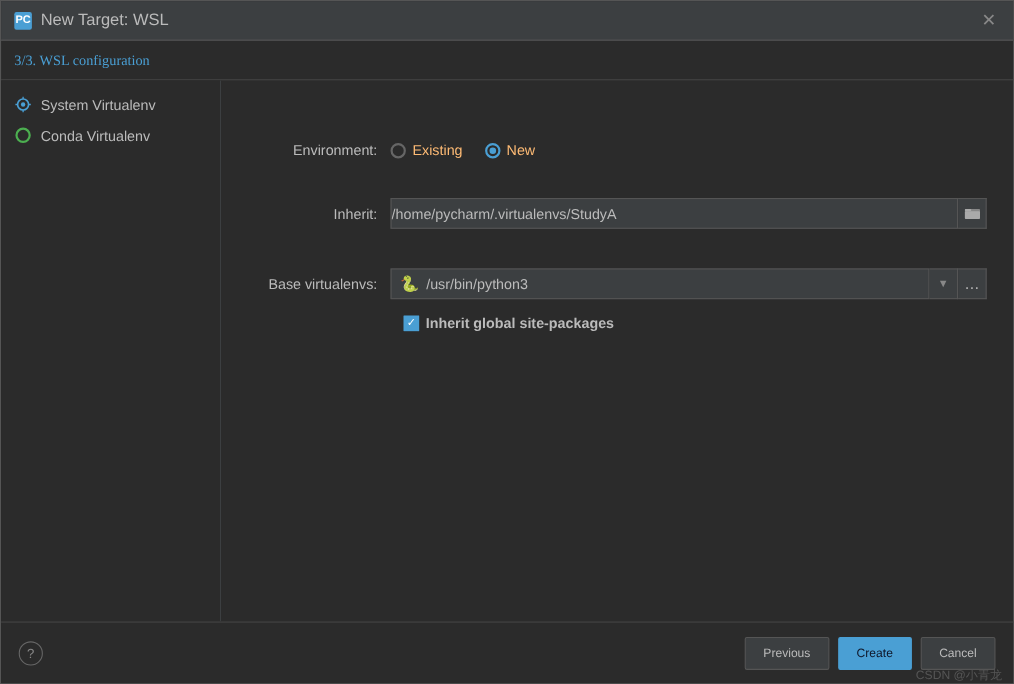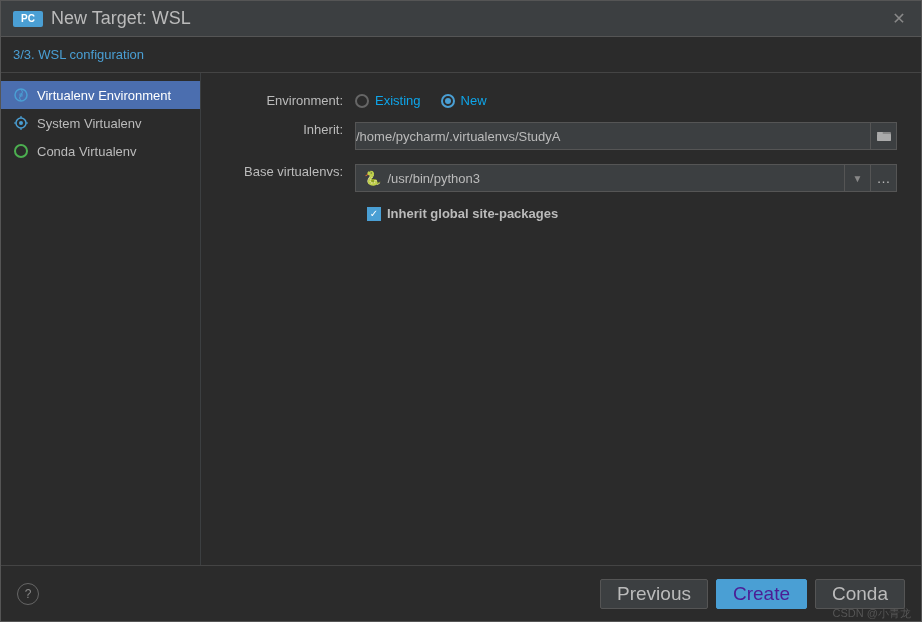--- a/index.html
+++ b/index.html
@@ -30,34 +30,34 @@
       justify-content: space-between;
       border-bottom: 1px solid #555;
       height: 36px;
     }
     .title-bar-left {
       display: flex;
       align-items: center;
       gap: 8px;
     }
     .title-icon {
-      width: 30px;
+      width: 16px;
       height: 16px;
       background: #4a9fd4;
       border-radius: 2px;
       display: flex;
       align-items: center;
       justify-content: center;
       font-size: 10px;
       color: white;
       font-weight: bold;
     }
     .title-text {
       color: #bbb;
-      font-size: 18px;
+      font-size: 15px;
     }
     .close-btn {
       width: 20px;
       height: 20px;
       background: none;
       border: none;
       color: #888;
       cursor: pointer;
       font-size: 16px;
       display: flex;
@@ -66,20 +66,21 @@
       border-radius: 2px;
     }
     .breadcrumb {
       padding: 8px 12px;
       color: #4a9fd4;
       font-size: 13px;
       border-bottom: 1px solid #444;
       height: 36px;
       display: flex;
       align-items: center;
+      font-family: Liberation Serif, serif;
     }
     .main-content {
       display: flex;
       flex: 1;
       overflow: hidden;
     }
     .sidebar {
       width: 200px;
       background: #2b2b2b;
       border-right: 1px solid #3c3f41;
@@ -114,21 +115,23 @@
       display: flex;
       align-items: center;
       justify-content: center;
     }
     .content-area {
       flex: 1;
       padding: 20px 24px;
     }
     .form-row {
       display: flex;
+      align-items: center;
       margin-bottom: 14px;
+      margin-top: 36px;
     }
     .form-label {
       width: 130px;
       color: #bbb;
       font-size: 13px;
       text-align: right;
       padding-right: 12px;
       flex-shrink: 0;
     }
     .radio-group {
@@ -157,21 +160,21 @@
     }
     .radio-circle.selected::after {
       content: '';
       width: 6px;
       height: 6px;
       background: #4a9fd4;
       border-radius: 50%;
     }
     .radio-label {
       font-size: 13px;
-      color: #0ea5e9;
+      color: #fdba74;
     }
     .text-input-wrapper {
       flex: 1;
       position: relative;
       display: flex;
       align-items: center;
     }
     .text-input {
       flex: 1;
       background: #3c3f41;
@@ -298,34 +301,34 @@
       justify-content: center;
       font-size: 12px;
     }
     .footer-right {
       display: flex;
       align-items: center;
       gap: 8px;
     }
     .btn {
       padding: 6px 16px;
-      font-size: 19px;
+      font-size: 11px;
       cursor: pointer;
       border-radius: 2px;
       border: 1px solid #555;
       background: #3c3f41;
       color: #bbb;
       height: 30px;
       display: flex;
       align-items: center;
     }
     .btn-primary {
       background: #4a9fd4;
       border-color: #4a9fd4;
-      color: #4c1d95;
+      color: #0f172a;
     }
     .watermark {
       position: absolute;
       bottom: 0;
       right: 10px;
       font-size: 11px;
       color: #555;
     }
   </style>
 </head>
@@ -343,30 +346,20 @@
     <button class="close-btn">✕</button>
   </div>
 
   <div class="breadcrumb">
     <span>3/3. WSL configuration</span>
   </div>
 
   <div class="main-content">
 
     <div class="sidebar">
-      <div class="sidebar-item active">
-        <div class="sidebar-icon">
-          <svg width="16" height="16" viewBox="0 0 16 16">
-            <circle cx="8" cy="8" r="6" fill="none" stroke="#4a9fd4" stroke-width="1.5"></circle>
-            <path d="M8 2 Q11 5 8 8 Q5 11 8 14" fill="none" stroke="#4a9fd4" stroke-width="1"></path>
-            <circle cx="8" cy="8" r="2" fill="#4a9fd4" opacity="0.6"></circle>
-          </svg>
-        </div>
-        <span>Virtualenv Environment</span>
-      </div>
       <div class="sidebar-item">
         <div class="sidebar-icon">
           <svg width="16" height="16" viewBox="0 0 16 16">
             <circle cx="8" cy="8" r="5" fill="none" stroke="#4a9fd4" stroke-width="1.5"></circle>
             <circle cx="8" cy="8" r="2" fill="#4a9fd4"></circle>
             <path d="M8 1v2M8 13v2M1 8h2M13 8h2" stroke="#4a9fd4" stroke-width="1.2"></path>
           </svg>
         </div>
         <span>System Virtualenv</span>
       </div>
@@ -436,21 +429,21 @@
       </button>
     </div>
     <div class="footer-right">
       <button class="btn">
         <span>Previous</span>
       </button>
       <button class="btn btn-primary">
         <span>Create</span>
       </button>
       <button class="btn">
-        <span>Conda</span>
+        <span>Cancel</span>
       </button>
     </div>
   </div>
 
   <div class="watermark">
     <span>CSDN @小青龙</span>
   </div>
 </div>
 
 </body></html>

